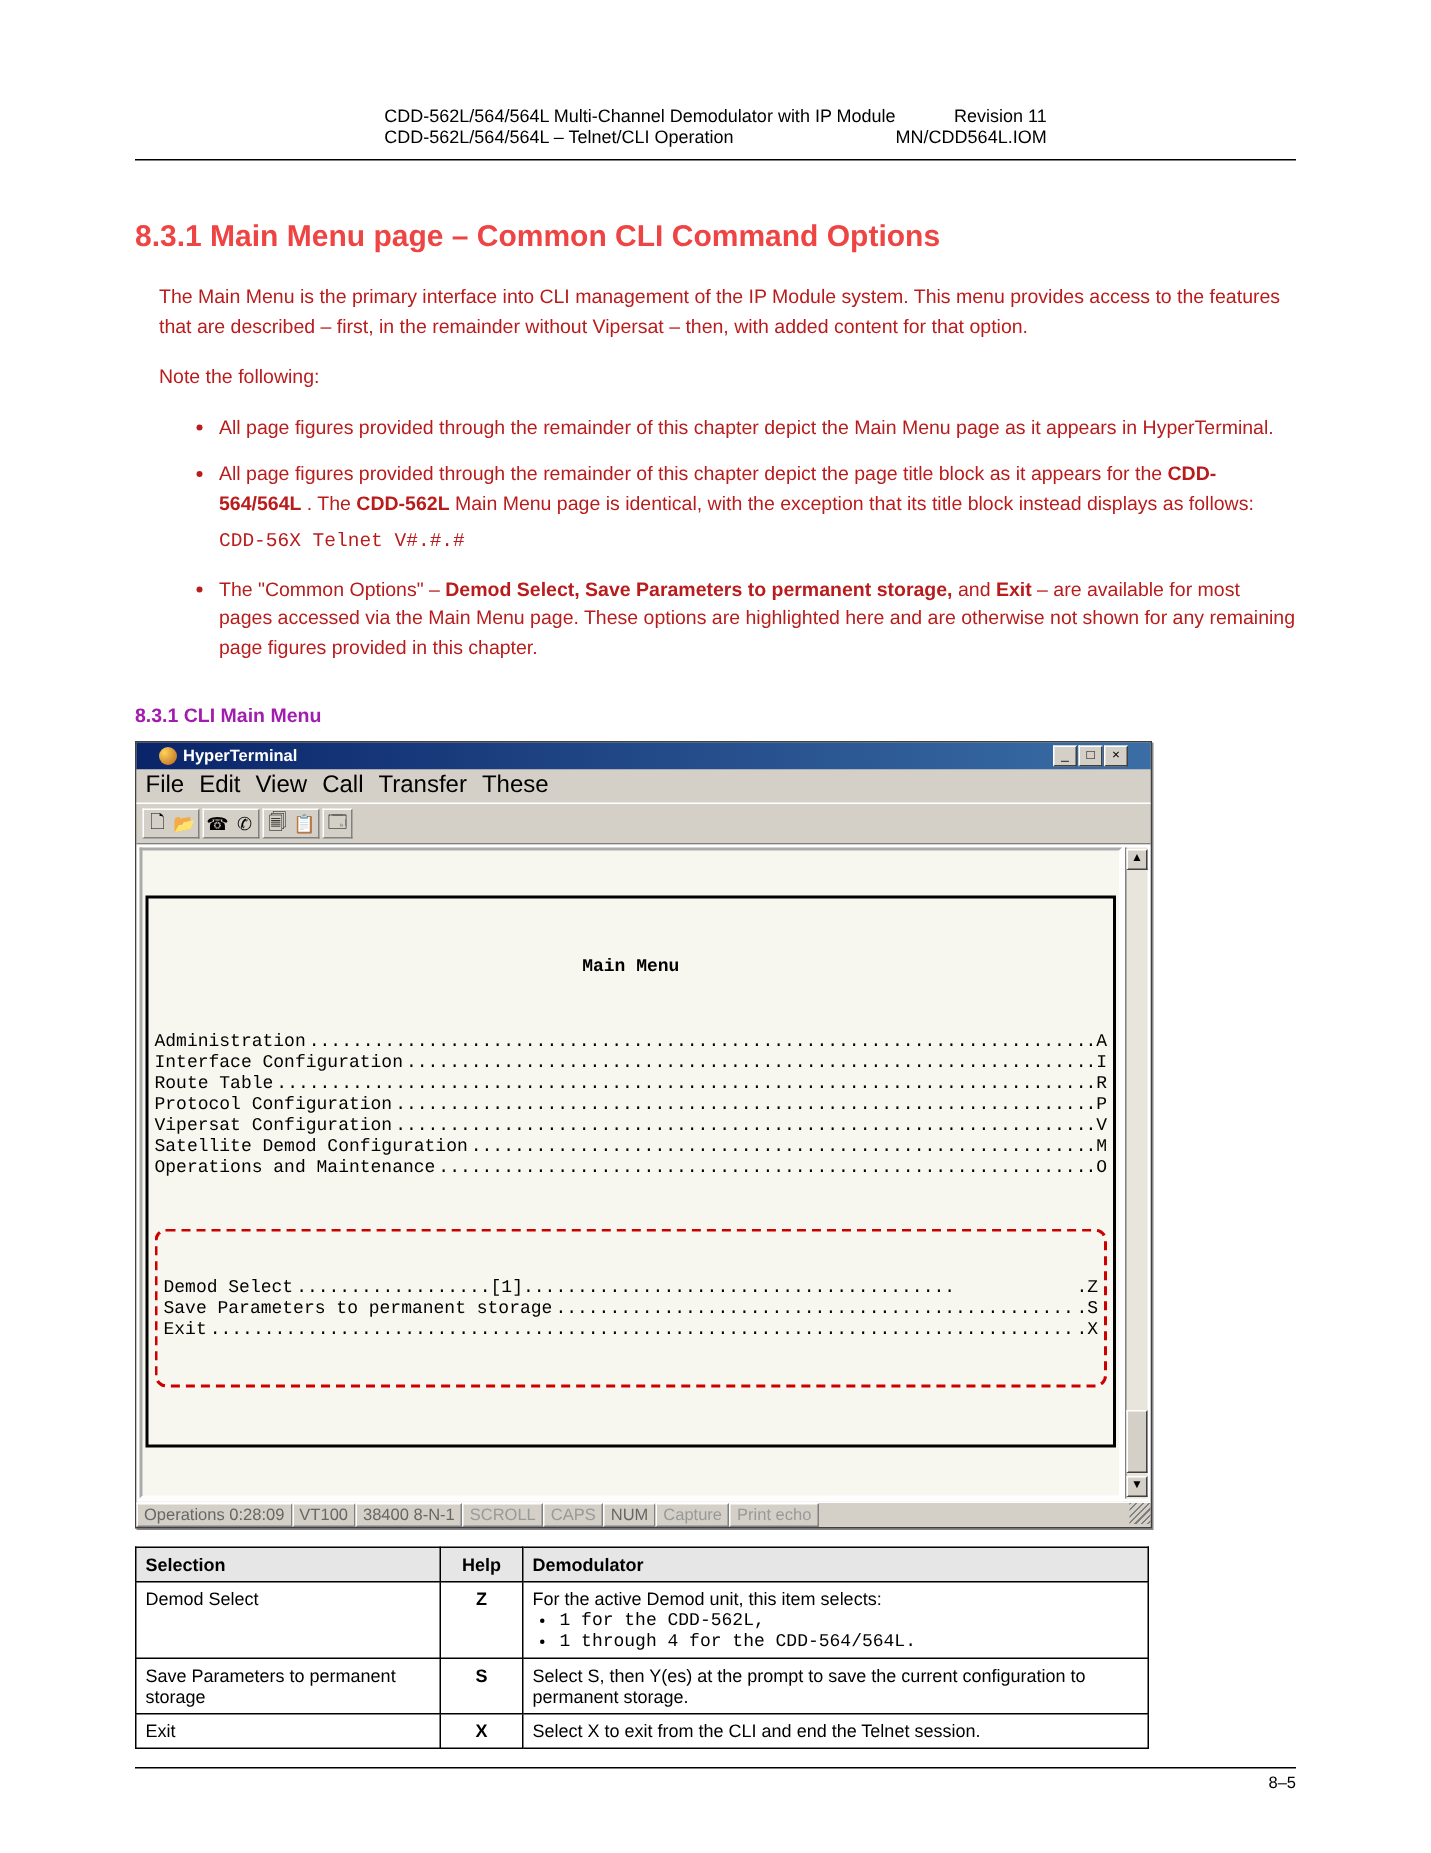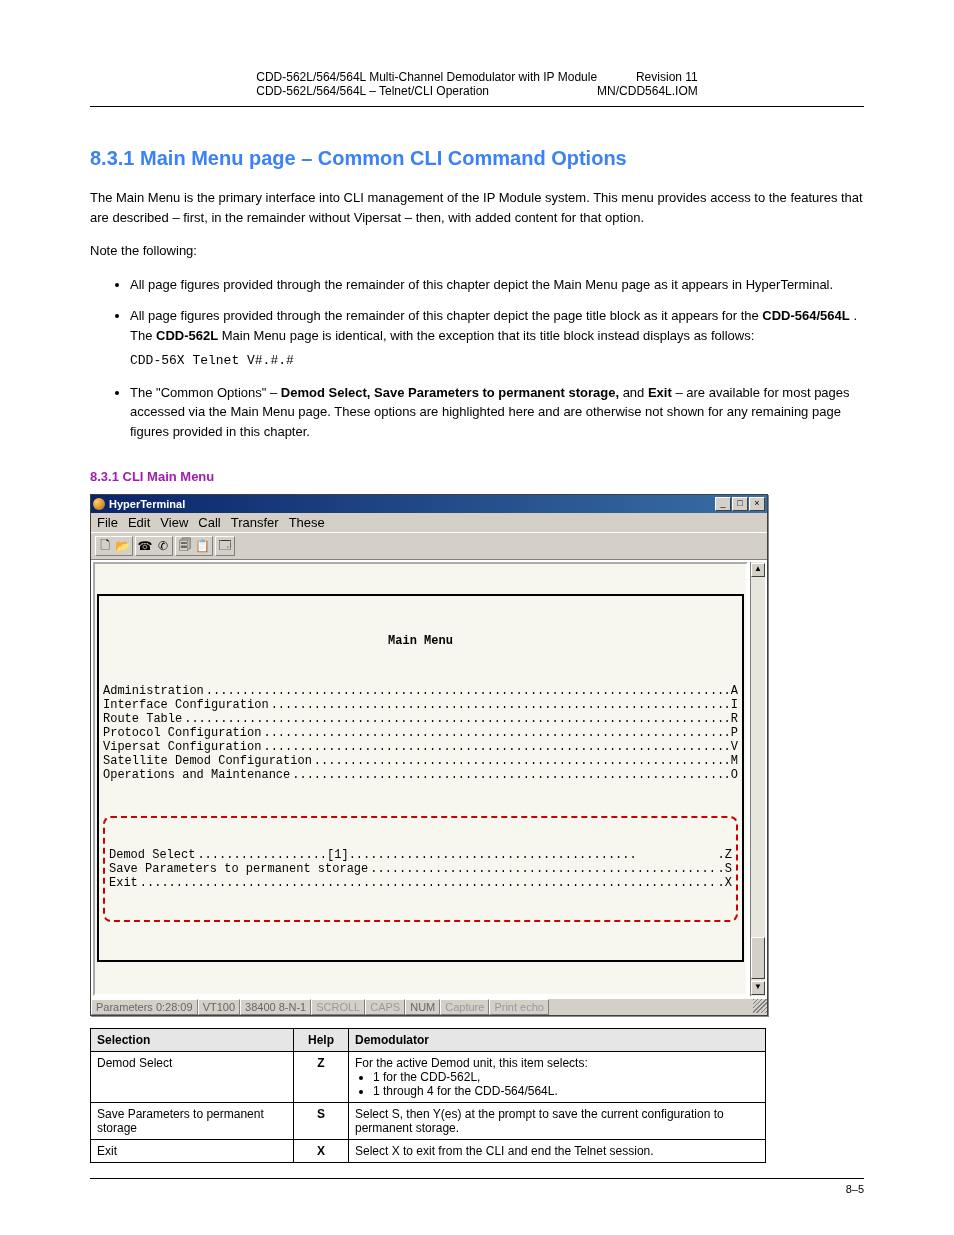--- a/index.html
+++ b/index.html
@@ -28,26 +28,27 @@
   hr.sep {
     border: none;
     border-top: 1.5px solid #000;
     margin-top: 2px;
     margin-bottom: 40px;
   }
   h2.section {
     font-size: 20px;
     font-weight: bold;
     margin: 0 0 18px 0;
-    color: #3b82f6;
+    color: #ef4444;
   }
   .body-text {
+    margin-left: 16px;
     font-size: 13px;
     line-height: 1.5;
-    color: #000000;
+    color: #b91c1c;
   }
   .body-text p { margin: 0 0 14px 0; }
   .body-text ul { margin: 0 0 8px 0; padding-left: 40px; list-style: disc; }
   .body-text li { margin-bottom: 12px; }
   .mono { font-family: "Courier New", monospace; }
   .term-caption {
     font-size: 13px;
     font-weight: bold;
     margin: 28px 0 10px 0;
     color: #a21caf;
@@ -62,21 +63,21 @@
     font-size: 11px;
     box-shadow: 1px 1px 0 #888;
     position: relative;
   }
   .titlebar {
     height: 18px;
     background: linear-gradient(to right,#0a246a,#3a6ea5);
     display: flex;
     align-items: center;
     justify-content: space-between;
-    padding: 0 2px;
+    padding: 0 15px;
     color: #fff;
   }
   .titlebar-left { display: flex; align-items: center; gap: 4px; }
   .ht-icon {
     width: 12px; height: 12px;
     background: radial-gradient(circle at 30% 30%, #ffd35b 0%, #b8641a 100%);
     border-radius: 50%;
     display: inline-block;
   }
   .titlebar-title { font-weight: bold; font-size: 11px; }
@@ -91,21 +92,21 @@
     line-height: 10px;
     text-align: center;
     color:#000;
     font-family: Arial;
   }
   .menubar {
     display: flex;
     gap: 10px;
     padding: 2px 6px;
     background:#d4d0c8;
-    font-size: 13px;
+    font-size: 16px;
     color:#000;
   }
   .toolbar {
     padding: 3px 4px;
     background:#d4d0c8;
     border-top:1px solid #fff;
     border-bottom:1px solid #808080;
     display:flex;
     gap:2px;
   }
@@ -227,21 +228,21 @@
     border:1px solid #000;
     padding:4px 6px;
     vertical-align: top;
     text-align:left;
   }
   table.spec th {
     background:#e6e6e6;
     font-weight:bold;
   }
   table.spec .key-col { width:42px; text-align:center; font-weight:bold; }
-  .spec-list { margin:0; padding-left:18px; }
+  .spec-list { margin:0; padding-left:18px;font-family:Liberation Mono, monospace; }
 
   .footer {
     position:absolute;
     bottom:40px;
     left:90px; right:90px;
     border-top:1.5px solid #000;
     font-size:11px;
     display:flex;
     justify-content:space-between;
     padding-top:4px;
@@ -336,21 +337,21 @@
         </div>
       </div>
       <div class="scrollbar">
         <div class="sb-btn">▲</div>
         <div style="flex:1"></div>
         <div class="sb-thumb"></div>
         <div class="sb-btn">▼</div>
       </div>
     </div>
     <div class="statusbar">
-      <div class="sb-cell">Parameters 0:28:09</div>
+      <div class="sb-cell">Operations 0:28:09</div>
       <div class="sb-cell">VT100</div>
       <div class="sb-cell">38400 8-N-1</div>
       <div class="sb-cell dim">SCROLL</div>
       <div class="sb-cell dim">CAPS</div>
       <div class="sb-cell">NUM</div>
       <div class="sb-cell dim">Capture</div>
       <div class="sb-cell dim">Print echo</div>
       <div class="sb-grip"></div>
     </div>
   </div>

